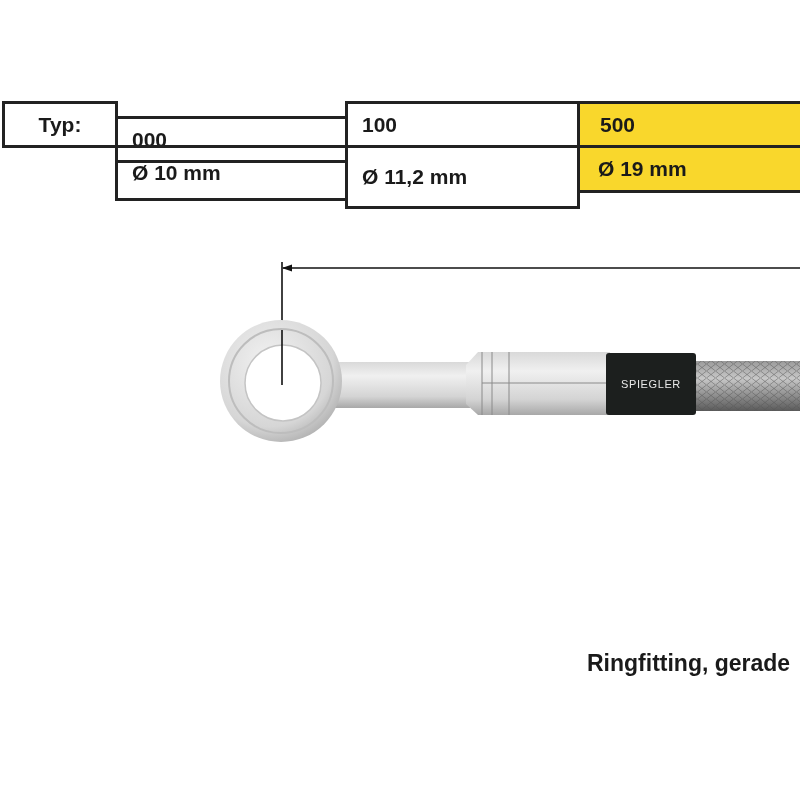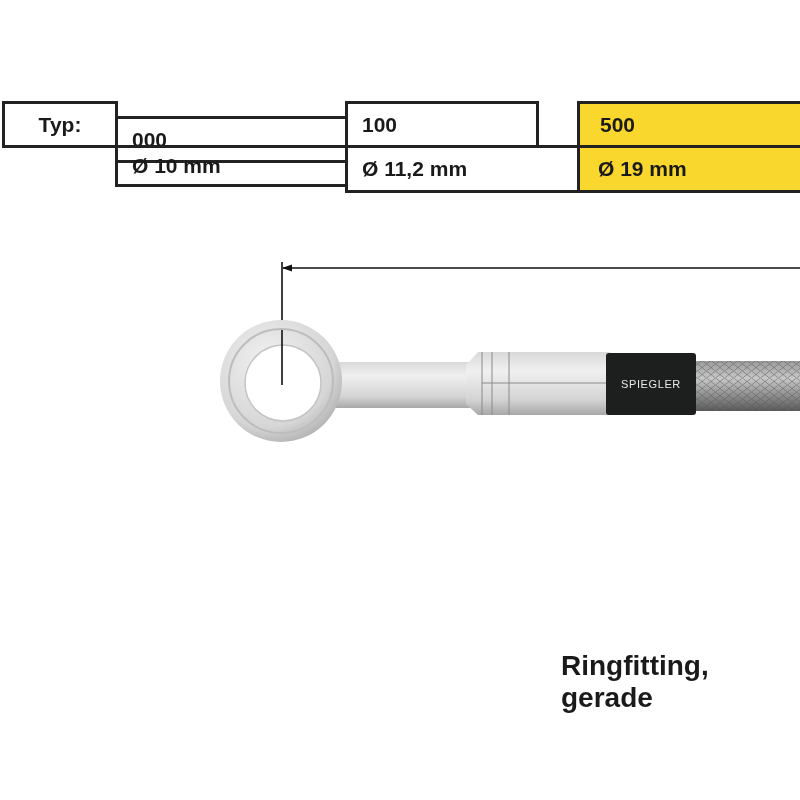--- a/index.html
+++ b/index.html
@@ -6,42 +6,42 @@
   body { width:800px; height:800px; position:relative; overflow:hidden;
          font-family:"Liberation Sans", sans-serif; color:#1a1a1a; }
   .spec-table { position:absolute; left:2px; top:101px; width:810px; height:92px; }
   .cell { position:absolute; box-sizing:border-box; font-weight:bold; font-size:21px;
           display:flex; align-items:center; }
   .b { border:3px solid #222; }
   .yellow { background:#F9D72C; }
   .lbl { justify-content:center; }
   .val { padding-left:14px; }
   svg { position:absolute; left:0; top:0; }
-  .caption { position:absolute; left:561px; top:650px; font-size:28px; font-weight:bold; }
+  .caption { position:absolute; left:587px; top:650px; font-size:23px; font-weight:bold; }
 </style>
 </head>
 <body>
 
 <div class="spec-table">
   <div class="cell b lbl" style="left:0;top:0;width:116px;height:47px;">
     <span>Typ:</span>
   </div>
   <div class="cell b val" style="left:113px;top:15px;width:233px;height:47px;">
     <span>000</span>
   </div>
-  <div class="cell b val" style="left:343px;top:0;width:194px;height:47px;">
+  <div class="cell b val" style="left:343px;top:0;width:235px;height:47px;">
     <span>100</span>
   </div>
   <div class="cell b val yellow" style="left:575px;top:0;width:240px;height:47px;padding-left:20px;">
     <span>500</span>
   </div>
-  <div class="cell b val" style="left:113px;top:44px;width:233px;height:42px;">
+  <div class="cell b val" style="left:113px;top:44px;width:233px;height:56px;">
     <span>Ø 10 mm</span>
   </div>
-  <div class="cell b val" style="left:343px;top:44px;width:235px;height:48px;">
+  <div class="cell b val" style="left:343px;top:44px;width:235px;height:64px;">
     <span>Ø 11,2 mm</span>
   </div>
   <div class="cell b val yellow" style="left:575px;top:44px;width:240px;height:48px;padding-left:18px;">
     <span>Ø 19 mm</span>
   </div>
 </div>
 
 <svg width="800" height="800" viewBox="0 0 800 800">
   <defs>
     <linearGradient id="metalV" x1="0" y1="0" x2="0" y2="1">

